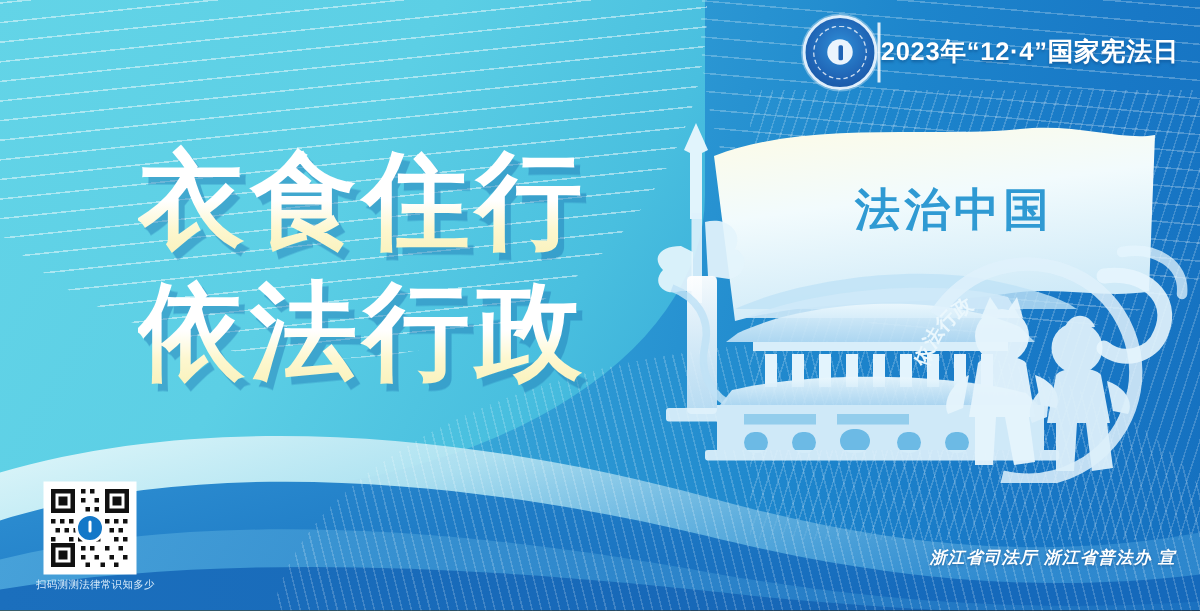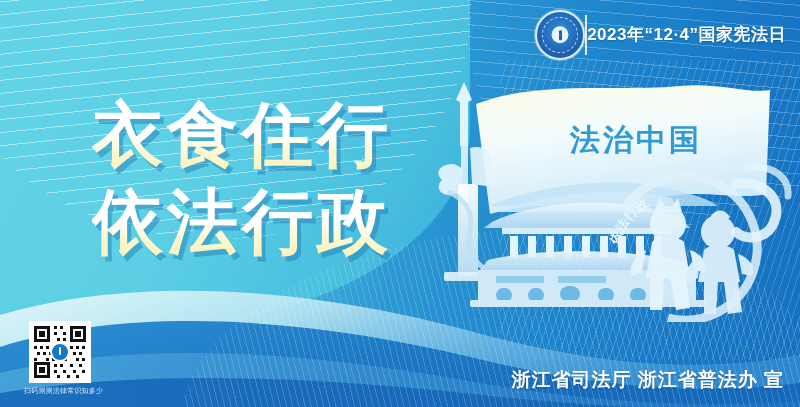--- a/index.html
+++ b/index.html
@@ -95,23 +95,24 @@
     content:"";position:absolute;left:50%;top:24%;transform:translateX(-50%);
     width:2px;height:8px;background:#fff;border-radius:1px;
   }
   .qr-caption{
     margin-top:4px;color:#d9ecfb;font-size:7px;line-height:1.2;white-space:nowrap;
     letter-spacing:.2px;
   }
 
   
   .footer-orgs{
-    position:absolute;right:16px;bottom:14px;color:#ffffff;font-size:19px;
+    position:absolute;right:16px;bottom:28px;color:#ffffff;font-size:11px;
     font-weight:bold;letter-spacing:1px;white-space:nowrap;
     text-shadow:0 1px 2px rgba(0,40,90,.4);
+    font-style:italic;
   }
 </style>
 </head>
 <body>
 
 <div id="poster">
 
   <div class="bg-layer">
     <div class="cyan-cap"></div>
     <div class="thin-lines-tl"></div>

